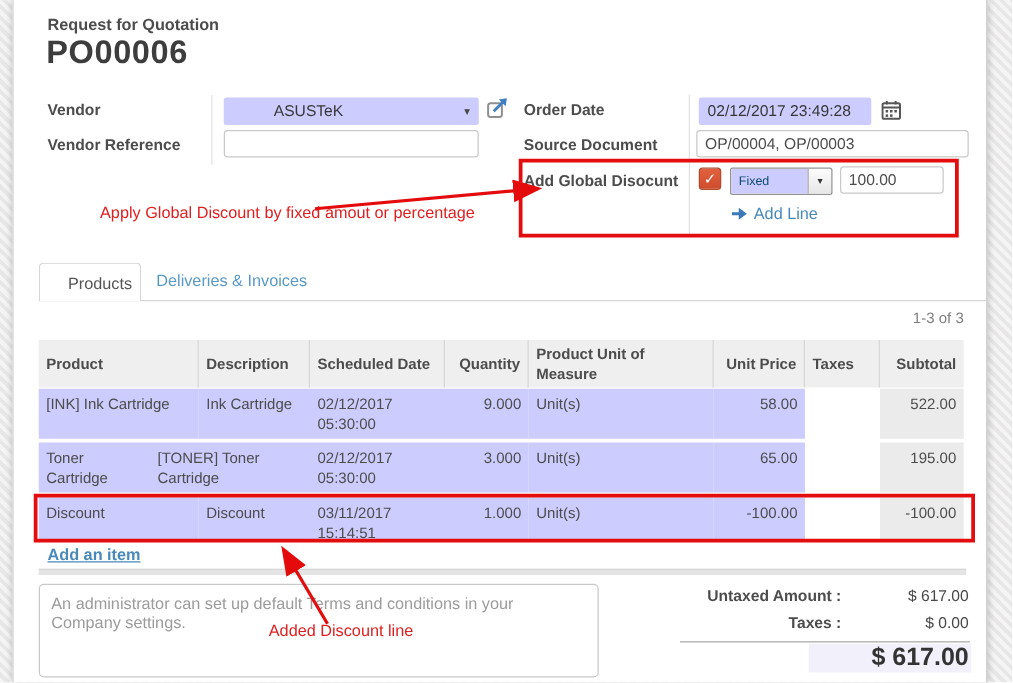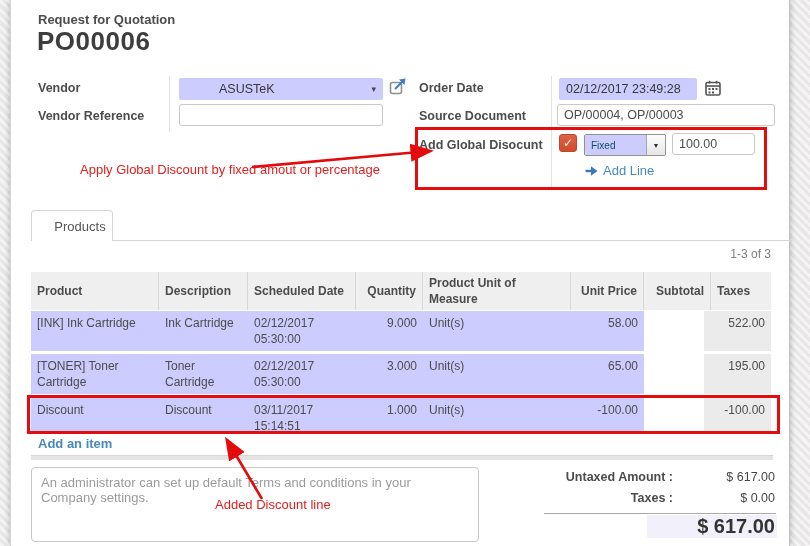--- a/index.html
+++ b/index.html
@@ -59,21 +59,21 @@
   .thead .cell { font-weight:bold; color:#4c4c4c; border-right:1px solid #d8d8d8; display:flex; align-items:center; }
   .thead .cell:last-child { border-right:none; }
   .cell { font-size:12px; color:#4c4c4c; padding:4px 6px; line-height:1.35; overflow:hidden; }
   .c0{width:128px;} .c1{width:89px;} .c2{width:108px;} .c3{width:67px; text-align:right; justify-content:flex-end;}
   .c4{width:148px;} .c5{width:73px; text-align:right; justify-content:flex-end;} .c6{width:60px;} .c7{width:67px; text-align:right; justify-content:flex-end;}
   .r1 { top:39px; height:40px; } .r2 { top:82px; height:40px; } .r3 { top:126px; height:34px; }
   .line-row { cursor:pointer; }
   .line-row .cell { background:#ccccff; }
   .line-row .cell.c6 { background:#ffffff; }
   .line-row .cell.c7 { background:#ebebeb; }
-  .add-item { left:27px; top:436px; font-size:13px; font-weight:bold; color:#4889b9; cursor:pointer; }
+  .add-item { left:27px; top:436px; font-size:13px; font-weight:bold; color:#4889b9; cursor:pointer;text-decoration:underline; }
 
   .divider { left:20px; top:455px; width:742px; height:5px; background:#e4e4e4; border-top:1px solid #d7d7d7; }
   .terms {
     left:20px; top:467px; width:448px; height:75px; border:1px solid #c9c9c9; border-radius:4px;
     font-size:13px; color:#4c4c4c; padding:7px 9px; resize:none; font-family:inherit; outline:none;
   }
   .terms::placeholder { color:#9b9b9b; }
 
   .tot-label { font-size:12.5px; font-weight:bold; color:#4c4c4c; text-align:right; }
   .tot-val { font-size:12.5px; color:#474747; text-align:right; }
@@ -146,49 +146,52 @@
       <svg width="13" height="12" viewBox="0 0 13 12">
         <line x1="0.5" y1="6" x2="7" y2="6" stroke="#3a7ab8" stroke-width="2.4"></line>
         <polygon points="6,1.2 12.5,6 6,10.8" fill="#3a7ab8"></polygon>
       </svg>
       <span>Add Line</span>
     </div>
 
     <div class="abs tab-active">
       <span>Products</span>
     </div>
+    <div class="abs tab-inactive">
+      <span>Deliveries &amp; Invoices</span>
+    </div>
     <div class="abs tab-line"></div>
     <div class="abs pager">1-3 of 3</div>
 
     <div class="abs tbl">
       <div class="trow thead">
         <div class="cell c0">Product</div>
         <div class="cell c1">Description</div>
         <div class="cell c2">Scheduled Date</div>
         <div class="cell c3">Quantity</div>
         <div class="cell c4">Product Unit of Measure</div>
         <div class="cell c5">Unit Price</div>
+        <div class="cell c6">Taxes</div>
         <div class="cell c7">Subtotal</div>
-        <div class="cell c6">Taxes</div>
       </div>
 
       <div class="trow line-row r1">
         <div class="cell c0">[INK] Ink Cartridge</div>
         <div class="cell c1">Ink Cartridge</div>
         <div class="cell c2">02/12/2017 05:30:00</div>
         <div class="cell c3">9.000</div>
         <div class="cell c4">Unit(s)</div>
         <div class="cell c5">58.00</div>
         <div class="cell c6"></div>
         <div class="cell c7">522.00</div>
       </div>
 
       <div class="trow line-row r2">
+        <div class="cell c1">Toner Cartridge</div>
         <div class="cell c0">[TONER] Toner Cartridge</div>
-        <div class="cell c1">Toner Cartridge</div>
         <div class="cell c2">02/12/2017 05:30:00</div>
         <div class="cell c3">3.000</div>
         <div class="cell c4">Unit(s)</div>
         <div class="cell c5">65.00</div>
         <div class="cell c6"></div>
         <div class="cell c7">195.00</div>
       </div>
 
       <div class="trow line-row r3">
         <div class="cell c0">Discount</div>

